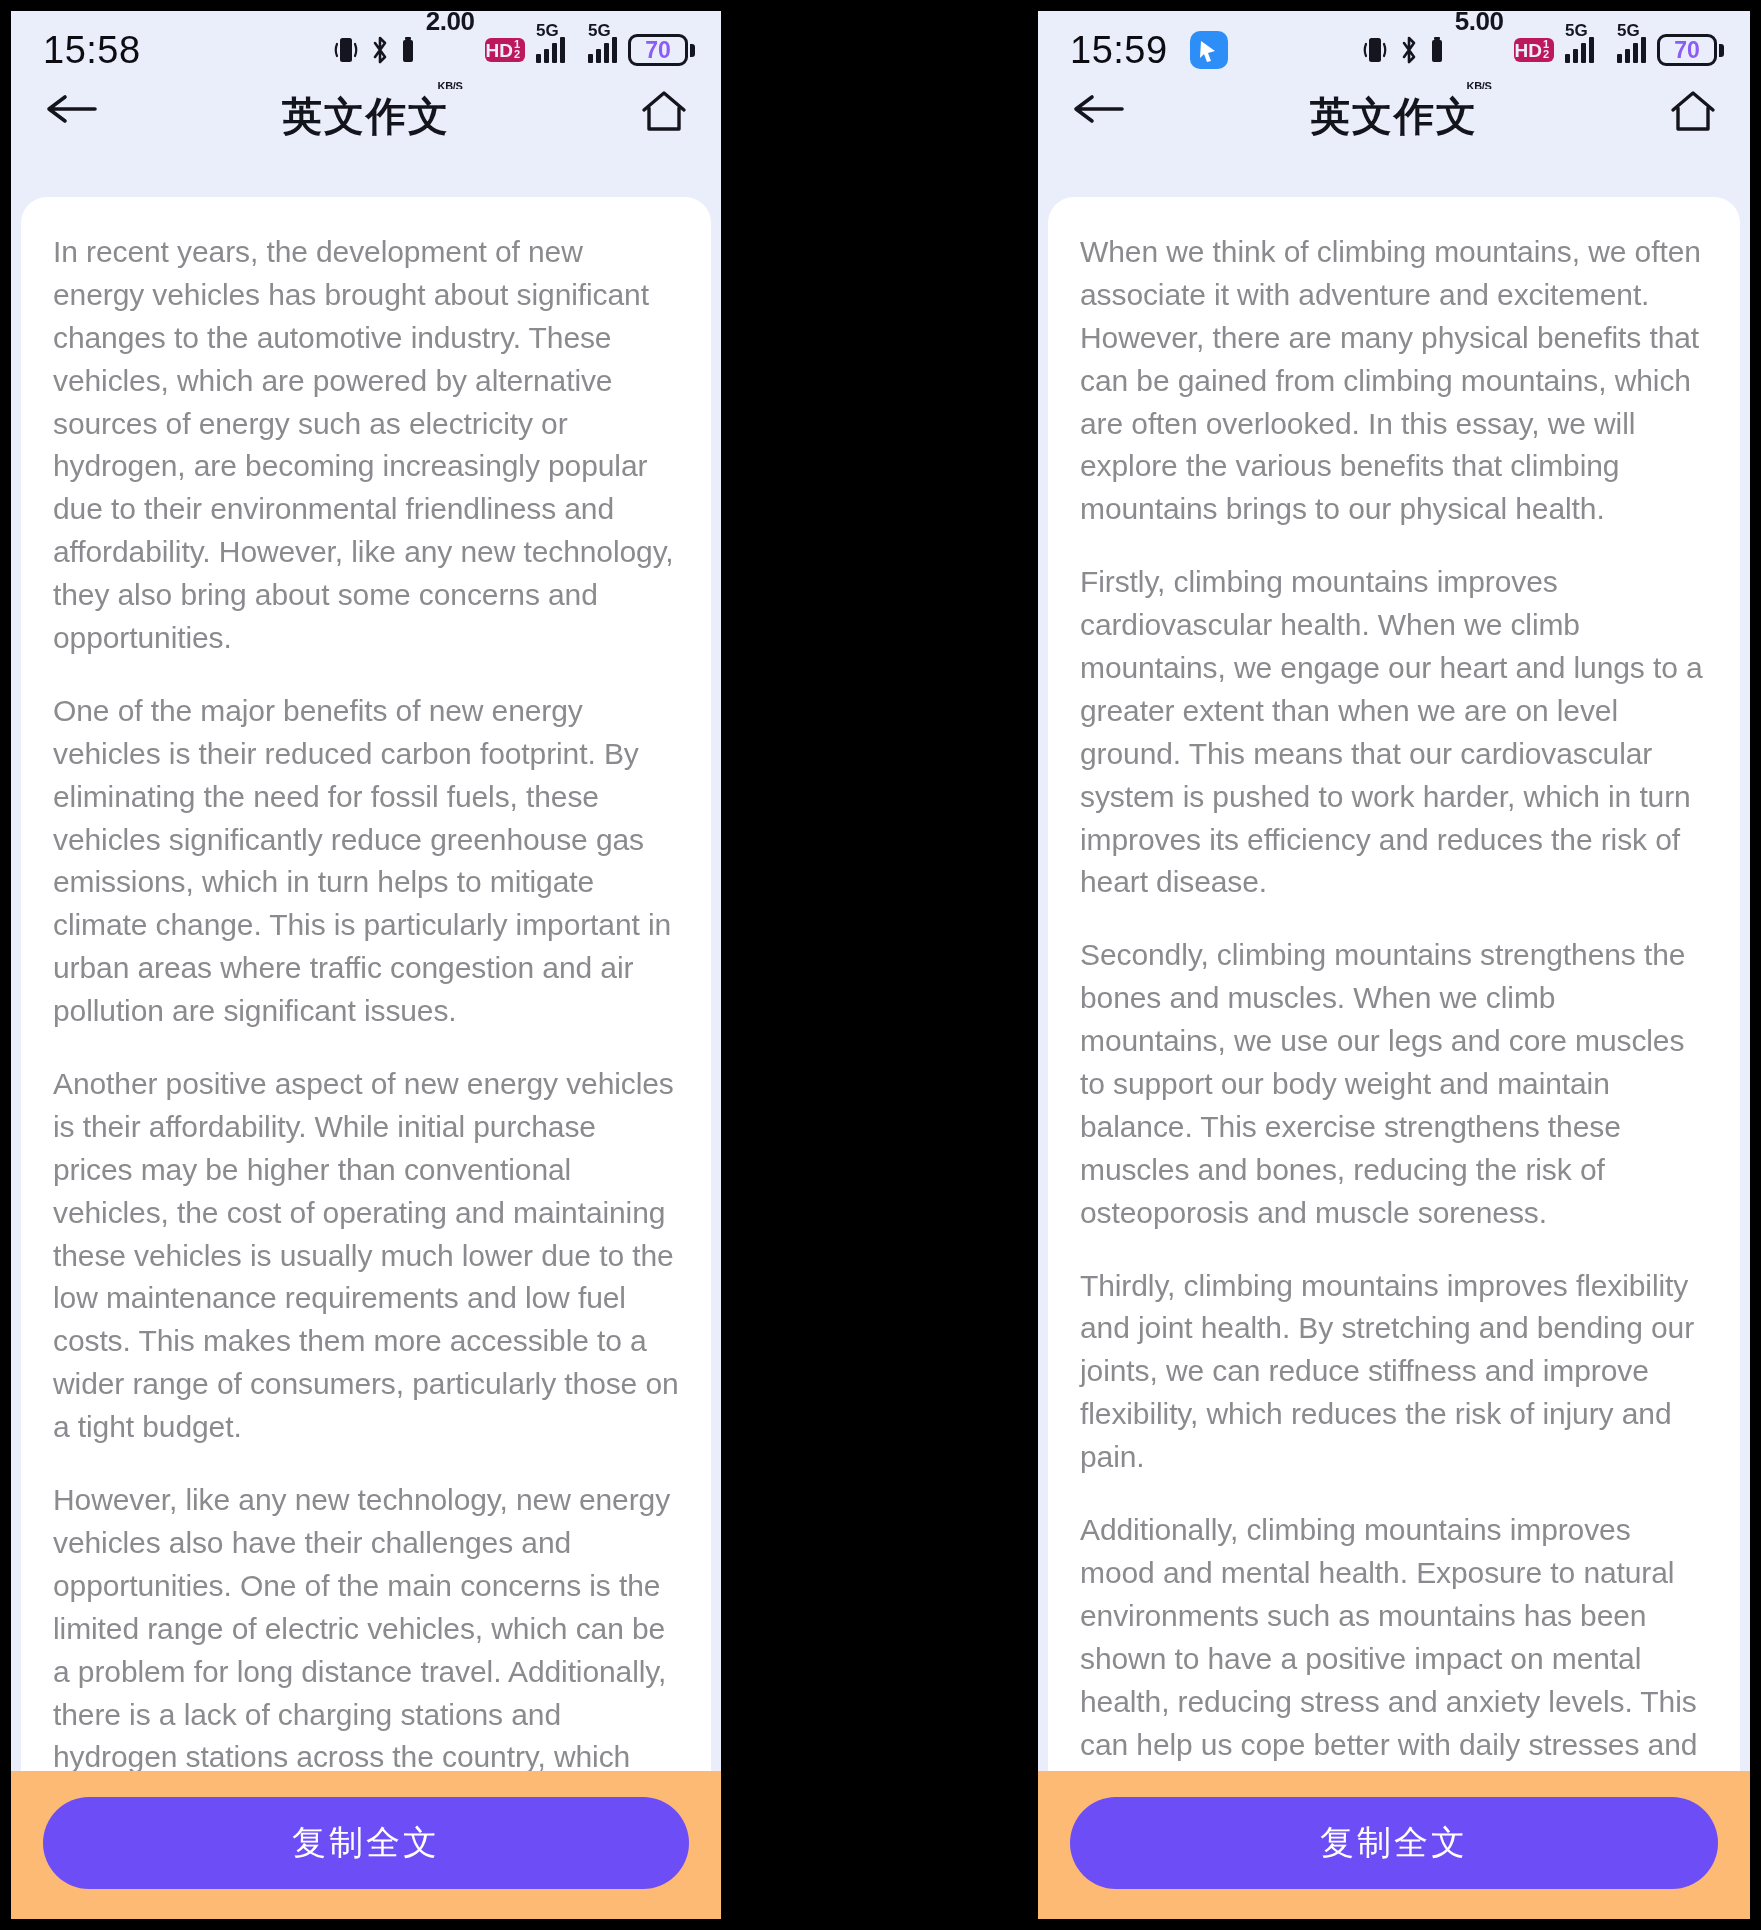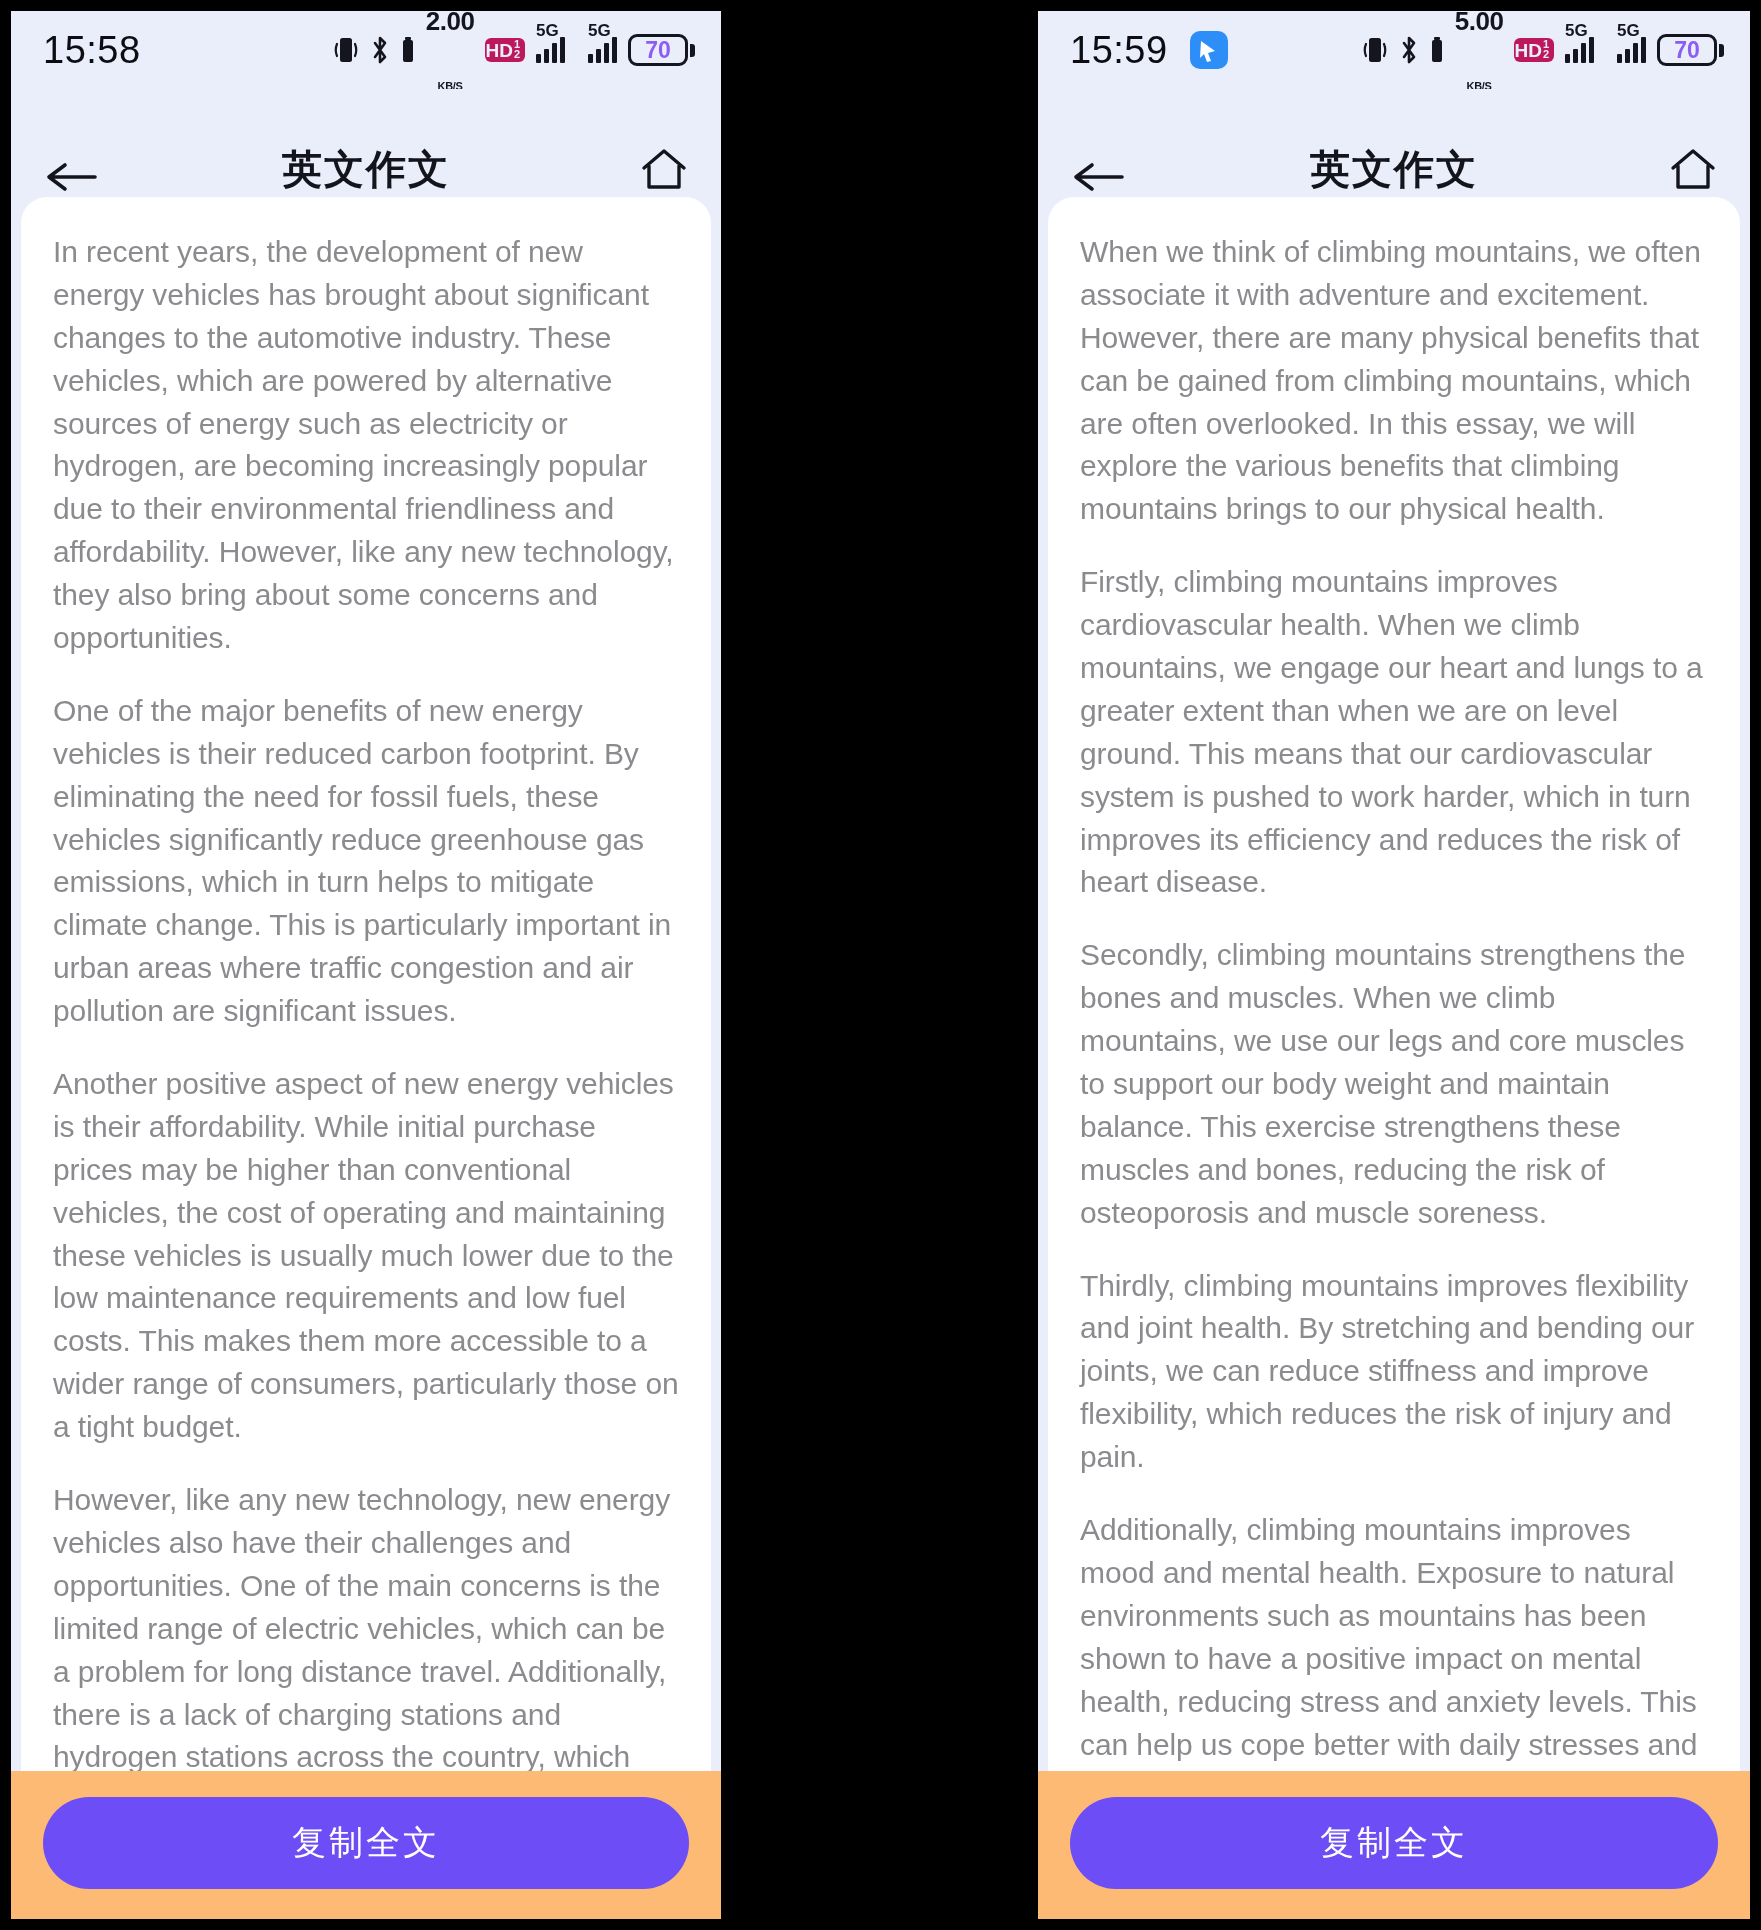--- a/index.html
+++ b/index.html
@@ -130,21 +130,21 @@
   .battery .cap {
     width: 5px; height: 13px; background: #15151f;
     border-radius: 0 3px 3px 0; margin-left: 2px;
   }
 
   
   .navbar {
     height: 108px;
     background: #eaeefb;
     display: flex;
-    align-items: flex-end;
+    align-items: flex-start;
     padding: 0 32px;
     flex: none;
     position: relative;
   }
   .nav-title {
     position: absolute;
     left: 0; right: 0;
     text-align: center;
     font-size: 40px;
     font-weight: 700;

